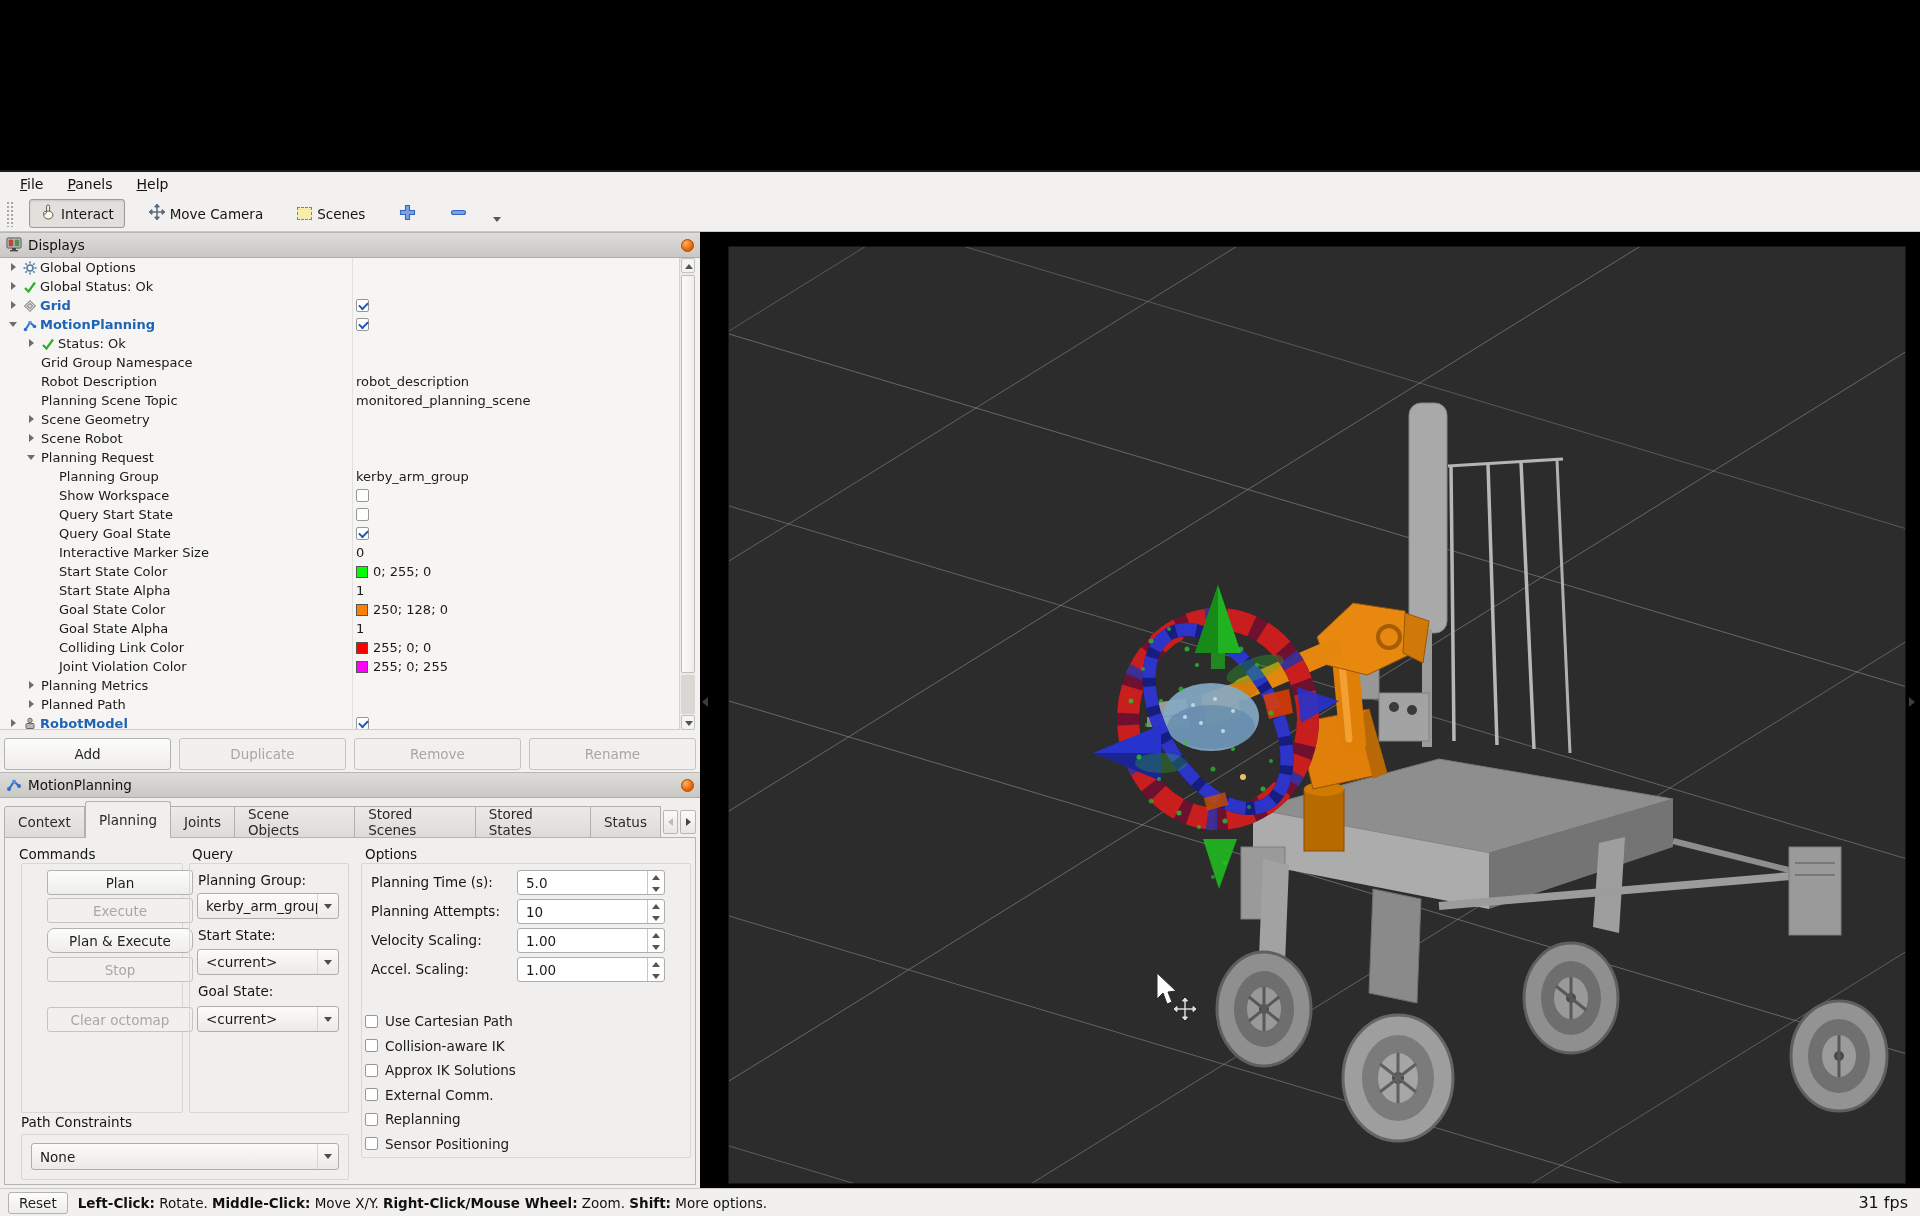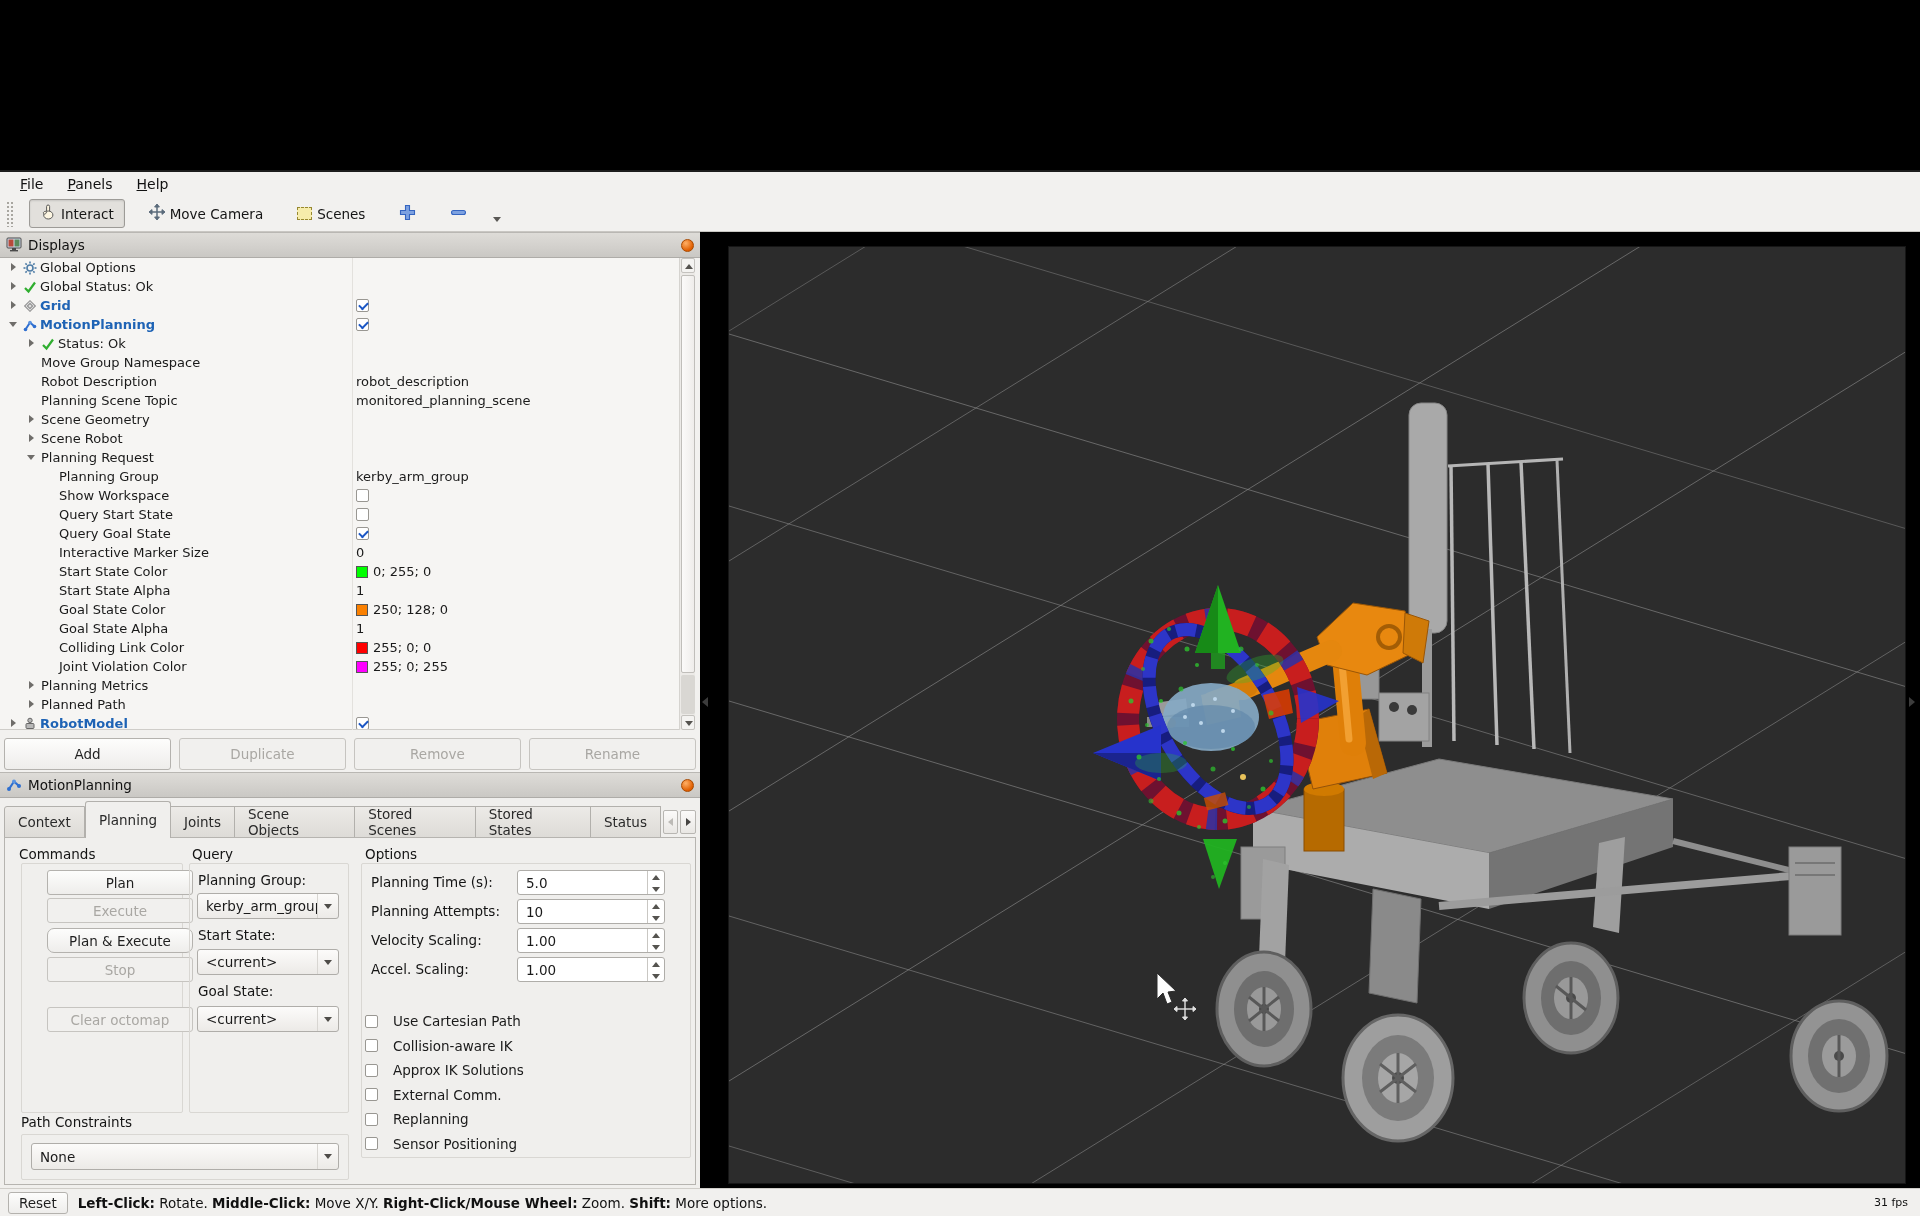--- a/index.html
+++ b/index.html
@@ -84,31 +84,31 @@
   .dropdown { position:absolute; background:linear-gradient(#fcfbfa,#eceae7); border:1px solid #afada9; border-radius:3px; display:flex; align-items:center; padding-left:8px; font-size:13.5px; overflow:hidden; white-space:nowrap; }
   .dropdown .dd-arrow { position:absolute; right:0; top:0; bottom:0; width:21px; display:flex; align-items:center; justify-content:center; border-left:1px solid #d8d6d2; }
   .dropdown .dd-arrow::after { content:''; border-top:5px solid #4e4c48; border-left:4px solid transparent; border-right:4px solid transparent; }
   .dd-text { overflow:hidden; white-space:nowrap; max-width:calc(100% - 20px); }
   .spin { position:absolute; left:512px; width:148px; height:25px; background:#fff; border:1px solid #afada9; border-radius:3px; display:flex; align-items:center; padding-left:8px; font-size:13.5px; }
   .spin .arrows { position:absolute; right:0; top:0; bottom:0; width:17px; border-left:1px solid #c9c7c3; display:flex; flex-direction:column; }
   .spin .arrows span { flex:1; position:relative; }
   .spin .arrows span::after { content:''; position:absolute; left:4px; }
   .spin .arrows .up::after { top:4px; border-bottom:5px solid #55534f; border-left:4px solid transparent; border-right:4px solid transparent; }
   .spin .arrows .dn::after { top:4px; border-top:5px solid #55534f; border-left:4px solid transparent; border-right:4px solid transparent; }
-  .opt-cb-row { position:absolute; left:360px; display:flex; align-items:center; gap:15px; height:18px; font-size:13.5px; white-space:nowrap; }
+  .opt-cb-row { position:absolute; left:360px; display:flex; align-items:center; gap:7px; height:18px; font-size:13.5px; white-space:nowrap; }
 
   
   #viewport { left:728px; top:246px; width:1178px; height:938px; background:#2c2c2c; border:1px solid #161616; }
 
   
   #statusbar { left:0; top:1188px; width:1920px; height:28px; background:#f1f0ee; border-top:1px solid #cfcdc9; display:flex; align-items:center; padding:0 8px; gap:10px; }
   #statusbar .btn { height:22px; padding:0 10px; }
   #status-text { flex:1; font-size:13.5px; color:#111; }
   #status-text b { font-weight:bold; }
-  #fps { font-size:11px; color:#111; padding-right:4px;margin-left:38px; }
+  #fps { font-size:16px; color:#111; padding-right:4px;margin-left:38px; }
 </style>
 </head>
 <body>
 
 <div id="menubar" class="abs">
     <span class="menu-item">File</span>
     <span class="menu-item">Panels</span>
     <span class="menu-item">Help</span>
   </div>
 
@@ -247,21 +247,21 @@
               <polyline points="2,8 5.5,11.5 12,2.5" fill="none" stroke="#2fae2f" stroke-width="2.2"></polyline>
             </svg>
           </span>
           <span class="tr-label">Status: Ok</span>
         </div>
         <div class="tr-val"></div>
       </div>
       <div class="tree-row">
         <div class="tr-name" style="padding-left: 24px;">
           <span class="exp"></span>
-          <span class="tr-label">Move Group Namespace</span>
+          <span class="tr-label">Grid Group Namespace</span>
         </div>
         <div class="tr-val"></div>
       </div>
       <div class="tree-row">
         <div class="tr-name" style="padding-left: 24px;">
           <span class="exp"></span>
           <span class="tr-label">Robot Description</span>
         </div>
         <div class="tr-val">
           <span>robot_description</span>

